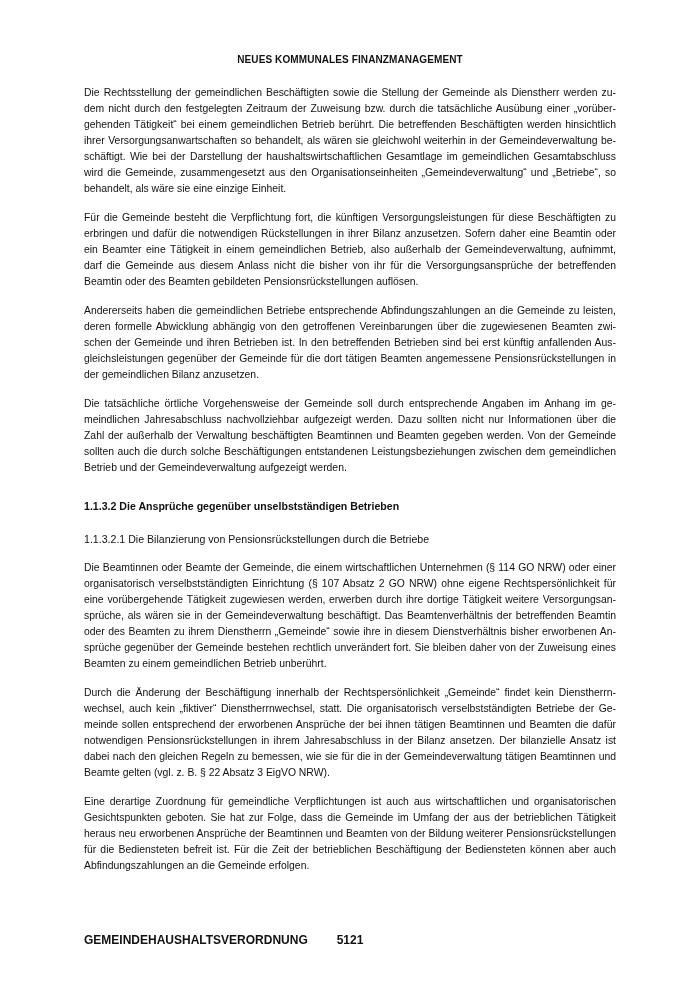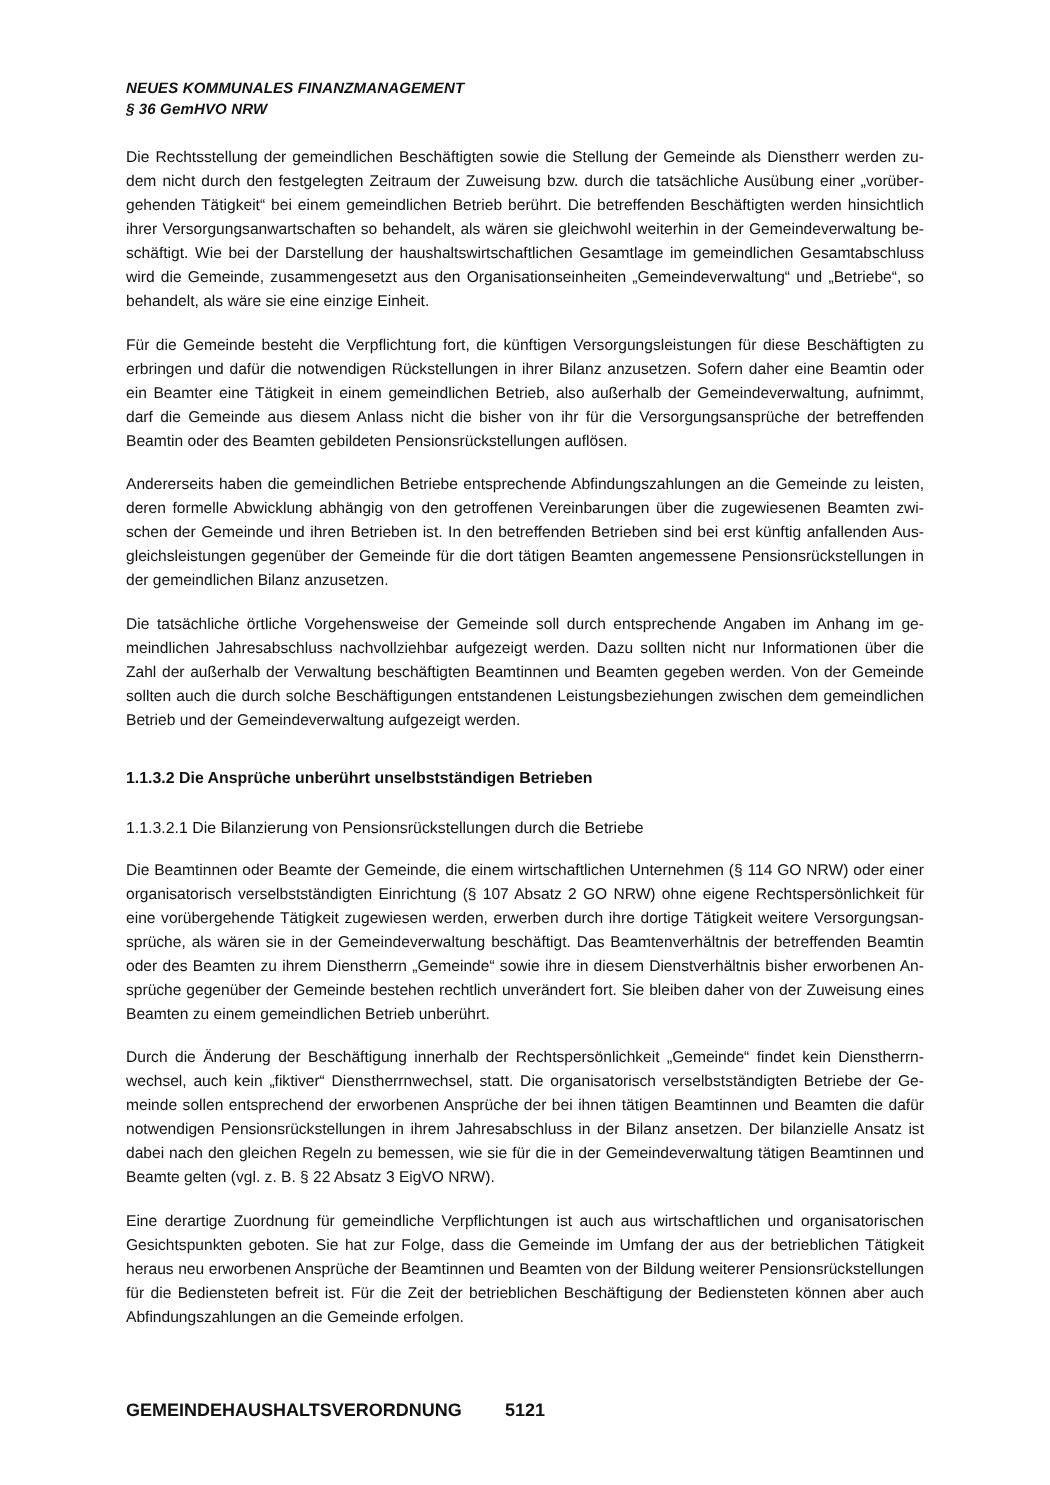--- a/index.html
+++ b/index.html
@@ -18,26 +18,25 @@
   }
   .doc-column {
     position: absolute;
     left: 84px;
     top: 0;
     width: 532px;
   }
   .doc-header {
     margin-top: 53px;
     margin-bottom: 18px;
-    text-align: left;
+    text-align: center;
     font-weight: bold;
     font-size: 10px;
     line-height: 13.5px;
     letter-spacing: 0.1px;
-    font-style: italic;
   }
   .para {
     font-size: 10.4px;
     line-height: 16px;
     text-align: justify;
     margin: 0 0 13px 0;
   }
   .heading1 {
     font-weight: bold;
     font-size: 10.6px;
@@ -67,29 +66,28 @@
   }
 </style>
 </head>
 <body>
 
 <div class="page">
   <div class="doc-column">
 
     <div class="doc-header">
       <div>NEUES KOMMUNALES FINANZMANAGEMENT</div>
-      <div>§ 36 GemHVO NRW</div>
     </div>
 
     <p class="para">Die Rechtsstellung der gemeindlichen Beschäftigten sowie die Stellung der Gemeinde als Dienstherr werden zu­dem nicht durch den festgelegten Zeitraum der Zuweisung bzw. durch die tatsächliche Ausübung einer „vorüber­gehenden Tätigkeit“ bei einem gemeindlichen Betrieb berührt. Die betreffenden Beschäftigten werden hinsichtlich ihrer Versorgungsanwartschaften so behandelt, als wären sie gleichwohl weiterhin in der Gemeindeverwaltung be­schäftigt. Wie bei der Darstellung der haushaltswirtschaftlichen Gesamtlage im gemeindlichen Gesamtabschluss wird die Gemeinde, zusammengesetzt aus den Organisationseinheiten „Gemeindeverwaltung“ und „Betriebe“, so behandelt, als wäre sie eine einzige Einheit.</p>
     <p class="para">Für die Gemeinde besteht die Verpflichtung fort, die künftigen Versorgungsleistungen für diese Beschäftigten zu erbringen und dafür die notwendigen Rückstellungen in ihrer Bilanz anzusetzen. Sofern daher eine Beamtin oder ein Beamter eine Tätigkeit in einem gemeindlichen Betrieb, also außerhalb der Gemeindeverwaltung, aufnimmt, darf die Gemeinde aus diesem Anlass nicht die bisher von ihr für die Versorgungsansprüche der betreffenden Beamtin oder des Beamten gebildeten Pensionsrückstellungen auflösen.</p>
     <p class="para">Andererseits haben die gemeindlichen Betriebe entsprechende Abfindungszahlungen an die Gemeinde zu leisten, deren formelle Abwicklung abhängig von den getroffenen Vereinbarungen über die zugewiesenen Beamten zwi­schen der Gemeinde und ihren Betrieben ist. In den betreffenden Betrieben sind bei erst künftig anfallenden Aus­gleichsleistungen gegenüber der Gemeinde für die dort tätigen Beamten angemessene Pensionsrückstellungen in der gemeindlichen Bilanz anzusetzen.</p>
     <p class="para">Die tatsächliche örtliche Vorgehensweise der Gemeinde soll durch entsprechende Angaben im Anhang im ge­meindlichen Jahresabschluss nachvollziehbar aufgezeigt werden. Dazu sollten nicht nur Informationen über die Zahl der außerhalb der Verwaltung beschäftigten Beamtinnen und Beamten gegeben werden. Von der Gemeinde sollten auch die durch solche Beschäftigungen entstandenen Leistungsbeziehungen zwischen dem gemeindlichen Betrieb und der Gemeindeverwaltung aufgezeigt werden.</p>
 
-    <div class="heading1">1.1.3.2 Die Ansprüche unberührt unselbstständigen Betrieben</div>
+    <div class="heading1">1.1.3.2 Die Ansprüche gegenüber unselbstständigen Betrieben</div>
     <div class="heading2">1.1.3.2.1 Die Bilanzierung von Pensionsrückstellungen durch die Betriebe</div>
 
     <p class="para">Die Beamtinnen oder Beamte der Gemeinde, die einem wirtschaftlichen Unternehmen (§ 114 GO NRW) oder einer organisatorisch verselbstständigten Einrichtung (§ 107 Absatz 2 GO NRW) ohne eigene Rechtspersönlichkeit für eine vorübergehende Tätigkeit zugewiesen werden, erwerben durch ihre dortige Tätigkeit weitere Versorgungsan­sprüche, als wären sie in der Gemeindeverwaltung beschäftigt. Das Beamtenverhältnis der betreffenden Beamtin oder des Beamten zu ihrem Dienstherrn „Gemeinde“ sowie ihre in diesem Dienstverhältnis bisher erworbenen An­sprüche gegenüber der Gemeinde bestehen rechtlich unverändert fort. Sie bleiben daher von der Zuweisung eines Beamten zu einem gemeindlichen Betrieb unberührt.</p>
     <p class="para">Durch die Änderung der Beschäftigung innerhalb der Rechtspersönlichkeit „Gemeinde“ findet kein Dienstherrn­wechsel, auch kein „fiktiver“ Dienstherrnwechsel, statt. Die organisatorisch verselbstständigten Betriebe der Ge­meinde sollen entsprechend der erworbenen Ansprüche der bei ihnen tätigen Beamtinnen und Beamten die dafür notwendigen Pensionsrückstellungen in ihrem Jahresabschluss in der Bilanz ansetzen. Der bilanzielle Ansatz ist dabei nach den gleichen Regeln zu bemessen, wie sie für die in der Gemeindeverwaltung tätigen Beamtinnen und Beamte gelten (vgl. z. B. § 22 Absatz 3 EigVO NRW).</p>
     <p class="para">Eine derartige Zuordnung für gemeindliche Verpflichtungen ist auch aus wirtschaftlichen und organisatorischen Gesichtspunkten geboten. Sie hat zur Folge, dass die Gemeinde im Umfang der aus der betrieblichen Tätigkeit heraus neu erworbenen Ansprüche der Beamtinnen und Beamten von der Bildung weiterer Pensionsrückstellungen für die Bediensteten befreit ist. Für die Zeit der betrieblichen Beschäftigung der Bediensteten können aber auch Abfindungszahlungen an die Gemeinde erfolgen.</p>
 
   </div>
 
   <div class="doc-footer">
     <span>GEMEINDEHAUSHALTSVERORDNUNG</span>

